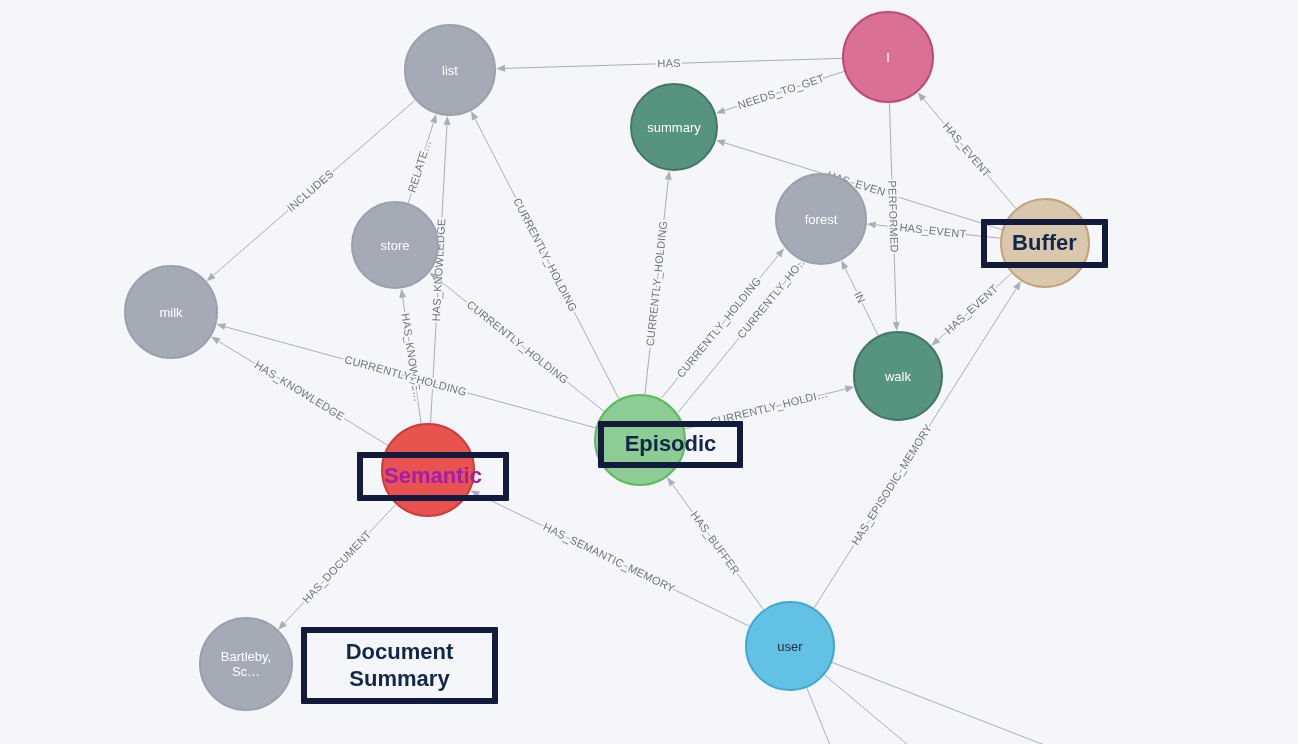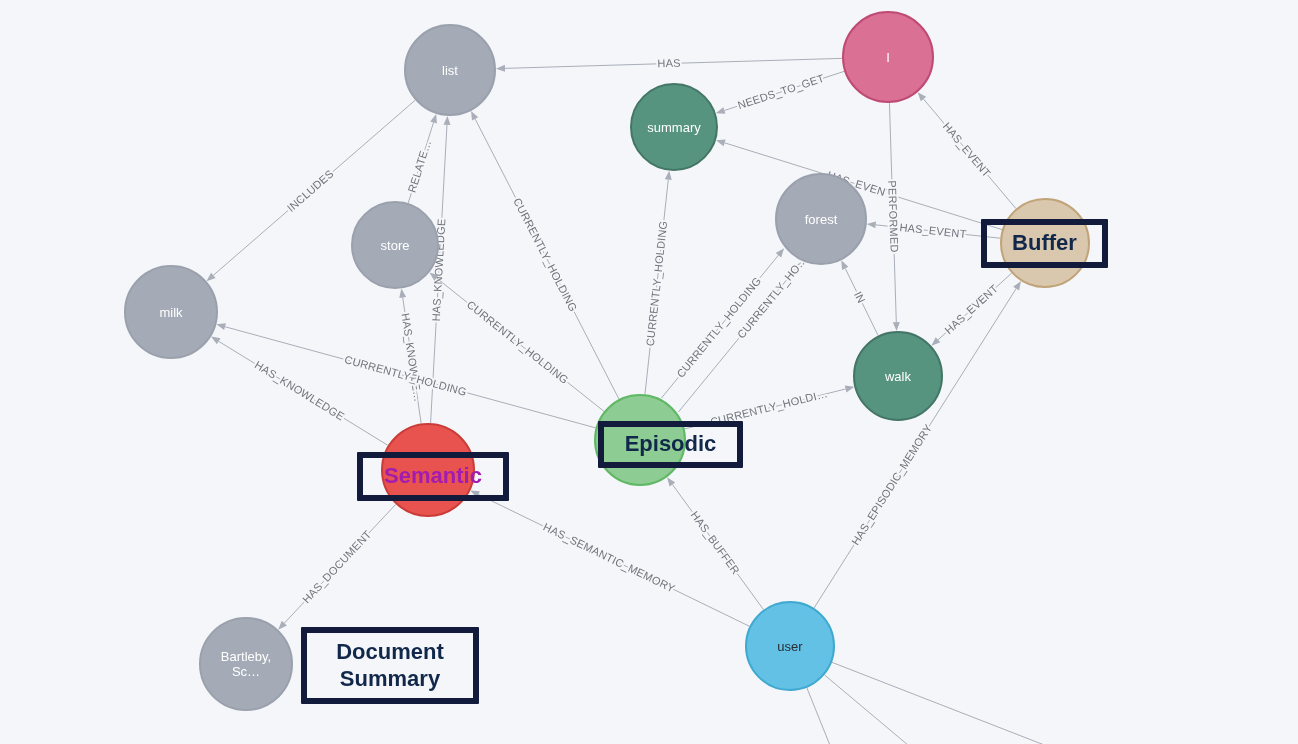--- a/index.html
+++ b/index.html
@@ -223,18 +223,18 @@
   <div class="annotation-layer">
       <div class="annotation-box" style="left: 981px; top: 219px; width: 127px; height: 49px; border-color: rgb(19, 27, 60); color: rgb(18, 40, 75);">
         <div>Buffer</div>
       </div>
       <div class="annotation-box" style="left: 578px; top: 421px; width: 145px; height: 47px; border-color: rgb(19, 27, 60); color: rgb(18, 40, 75); margin-left: 20px;">
         <div>Episodic</div>
       </div>
       <div class="annotation-box" style="left: 357px; top: 452px; width: 152px; height: 49px; border-color: rgb(19, 27, 60); color: #a21caf;">
         <div>Semantic</div>
       </div>
-      <div class="annotation-box" style="left: 301px; top: 627px; width: 178px; height: 77px; border-color: rgb(19, 27, 60); color: rgb(18, 40, 75);">
+      <div class="annotation-box" style="left: 301px; top: 627px; width: 197px; height: 77px; border-color: rgb(19, 27, 60); color: rgb(18, 40, 75);">
         <div>Document</div>
         <div>Summary</div>
       </div>
     </div>
 </div>
 
 </body></html>

